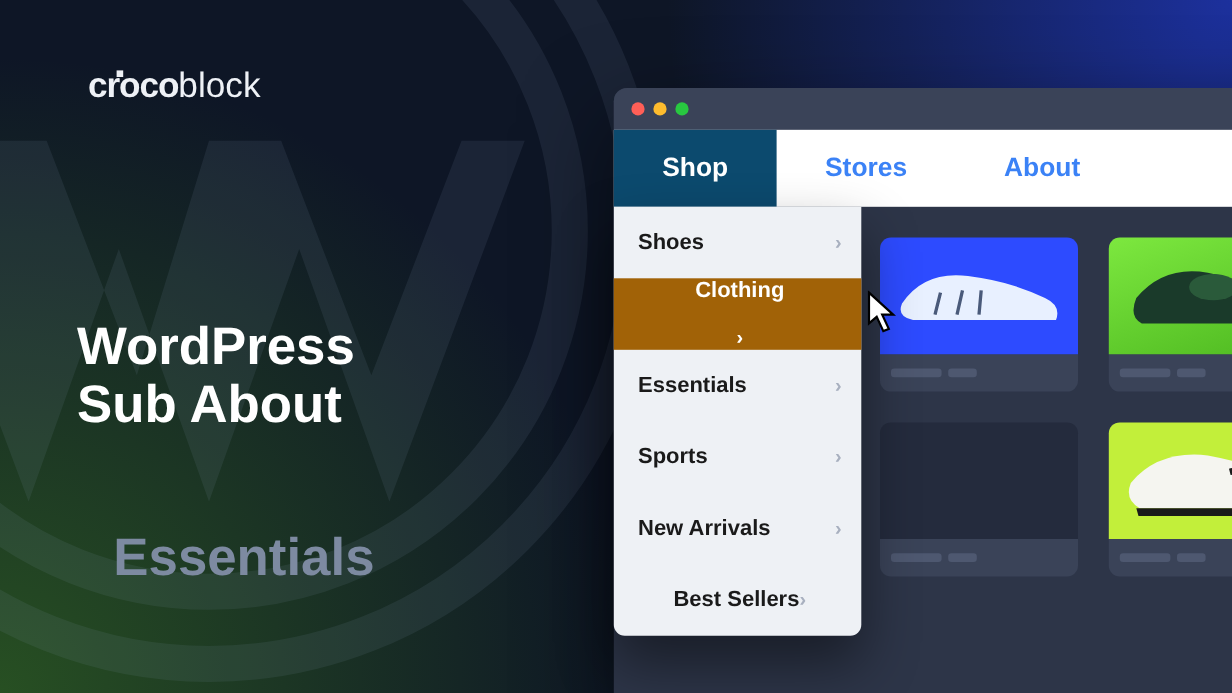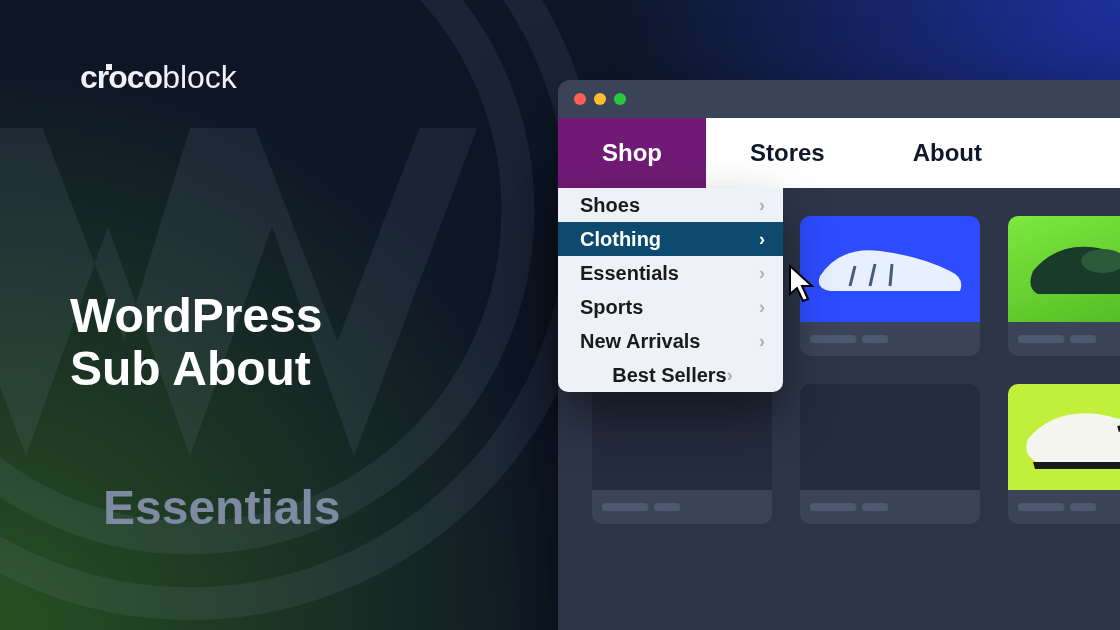--- a/index.html
+++ b/index.html
@@ -85,24 +85,24 @@
   background: #fff;
   display: flex;
 }
 .tab {
   height: 70px;
   padding: 0 44px;
   display: flex;
   align-items: center;
   font-size: 24px;
   font-weight: 600;
-  color: #0f172a;
+  color: #3b82f6;
   white-space: nowrap;
 }
-.tab.active { background: #701a75; color: #fff; }
+.tab.active { background: #0c4a6e; color: #fff; }
 
 .content {
   position: absolute;
   top: 108px; left: 0; right: 0; bottom: 0;
   padding: 28px 34px;
 }
 .grid {
   display: grid;
   grid-template-columns: repeat(3, 180px);
   gap: 28px;
@@ -122,30 +122,30 @@
 .dropdown {
   position: absolute;
   left: 558px;
   top: 188px;
   width: 225px;
   background: #eef1f5;
   border-radius: 0 0 10px 10px;
   box-shadow: 0 25px 50px rgba(0,0,0,0.45);
 }
 .dd-item {
-  height: 34px;
+  height: 65px;
   display: flex;
   align-items: center;
   justify-content: space-between;
   padding: 0 18px 0 22px;
   font-size: 20px;
   font-weight: 600;
   color: #1a1a1a;
 }
-.dd-item.hover { background: #0c4a6e; color: #fff; }
+.dd-item.hover { background: #a16207; color: #fff; flex-direction: column; }
 .dd-item.hover .chev { color: #fff; }
 .dd-item:last-child { border-radius: 0 0 10px 10px; justify-content: center; }
 .chev { color: #a8b0bf; font-size: 18px; }
 
 .cursor {
   position: absolute;
   left: 786px;
   top: 264px;
   pointer-events: none;
 }

